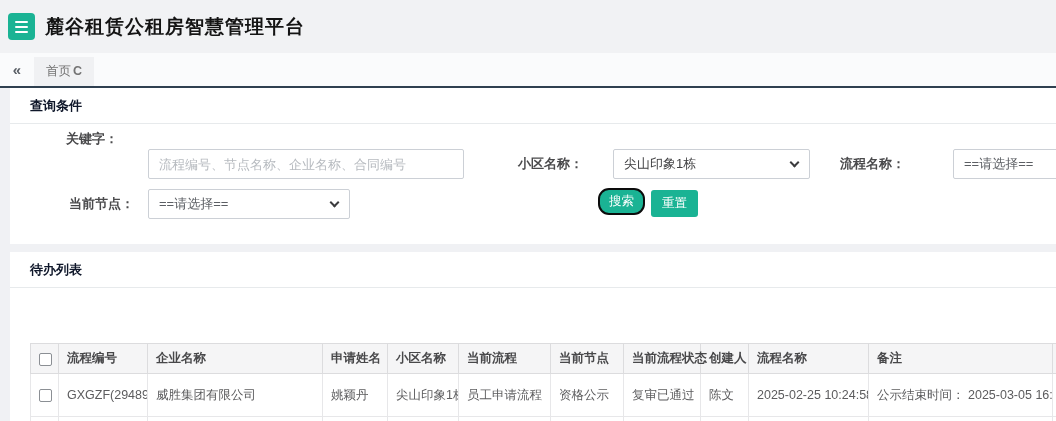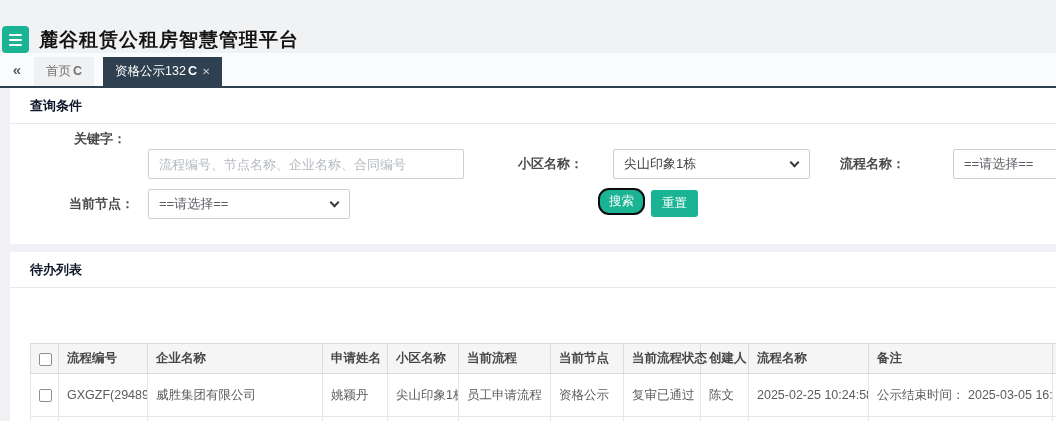--- a/index.html
+++ b/index.html
@@ -1,20 +1,20 @@
 <!DOCTYPE html>
 <html><head>
 <meta charset="utf-8">
 <style>
   * { margin:0; padding:0; box-sizing:border-box; }
   html,body { width:1056px; height:421px; overflow:hidden;
     font-family:"Liberation Sans","DejaVu Sans",sans-serif; background:#f0f1f4; }
 
   
-  .topbar { height:53px; background:#f1f2f4; display:flex; align-items:flex-end; padding-left:2px; }
+  .topbar { height:53px; background:#f1f2f4; display:flex; align-items:center; padding-left:8px; }
   .menu-btn { width:27px; height:27px; background:#1ab394; border-radius:4px;
     display:flex; flex-direction:column; justify-content:center; align-items:center; cursor:pointer; }
   .menu-btn i { display:block; width:13px; height:2px; background:#fff; margin:1.5px 0; border-radius:1px; }
   .app-title { font-size:19px; font-weight:700; color:#141414; margin-left:10px; letter-spacing:1px; }
 
   
   .tabbar { height:35px; background:#fafbfc; border-bottom:2px solid #2f4050;
     display:flex; align-items:flex-end; padding-left:8px; }
   .collapse { align-self:center; width:18px; text-align:center; color:#5a5f66;
     font-weight:700; font-size:15px; cursor:pointer; margin-right:8px; }
@@ -36,21 +36,21 @@
   .flabel { position:absolute; display:block; text-align:right; font-size:13px;
     font-weight:700; color:#4a4a4c; line-height:30px; }
   .ftext, .fselect { position:absolute; height:30px; border:1px solid #ccd0d6; border-radius:2px;
     background:#fff; font-size:13px; }
   .ftext { padding:0 10px; color:#333; outline:none; }
   .ftext::placeholder { color:#b6babf; }
   .fselect { line-height:28px; padding:0 24px 0 10px; color:#3f3f41; cursor:pointer; }
   .fselect.muted { color:#5b5e63; }
   .chev { position:absolute; right:11px; top:9px; width:7px; height:7px;
     border-right:2px solid #3c3c3e; border-bottom:2px solid #3c3c3e; transform:rotate(45deg); }
-  .l-keyword  { left:8px;   top:25; width:108px; }
+  .l-keyword  { left:0;   top:25; width:108px; }
   .i-keyword  { left:138px; top:25px; width:316px; }
   .l-community{ left:470px; top:25px; width:103px; }
   .s-community{ left:603px; top:25px; width:197px; }
   .l-process  { left:790px; top:25px; width:105px; }
   .s-process  { left:943px; top:25px; width:150px; }
   .l-node     { left:16px;   top:65px; width:108px; }
   .s-node     { left:138px; top:65px; width:202px; }
   .btn { position:absolute; background:#1ab394; color:#fff; font-size:12.5px;
     border:none; border-radius:3px; padding:5px 11px; cursor:pointer; font-family:inherit; }
   .btn-search { left:588px; top:64px; border:2px solid #0c0c0c; border-radius:11px; padding:3px 9px; }
@@ -74,23 +74,20 @@
   <div class="menu-btn">
     <span style="display:contents"><i></i><i></i><i></i></span>
   </div>
   <h1 class="app-title">麓谷租赁公租房智慧管理平台</h1>
 </header>
 
 <nav class="tabbar">
   <span class="collapse">«</span>
   <div class="tab tab-inactive">
     <span>首页</span><span class="refresh">C</span>
-  </div>
-  <div class="tab tab-active">
-    <span>资格公示132</span><span class="refresh">C</span><span class="close">✕</span>
   </div>
 </nav>
 
 <main class="content">
 
   <section class="panel panel-query">
     <div class="panel-title">查询条件</div>
     <div class="qform">
       <label class="flabel l-keyword">关键字：</label>
       <input class="ftext i-keyword" type="text" placeholder="流程编号、节点名称、企业名称、合同编号" style="">

